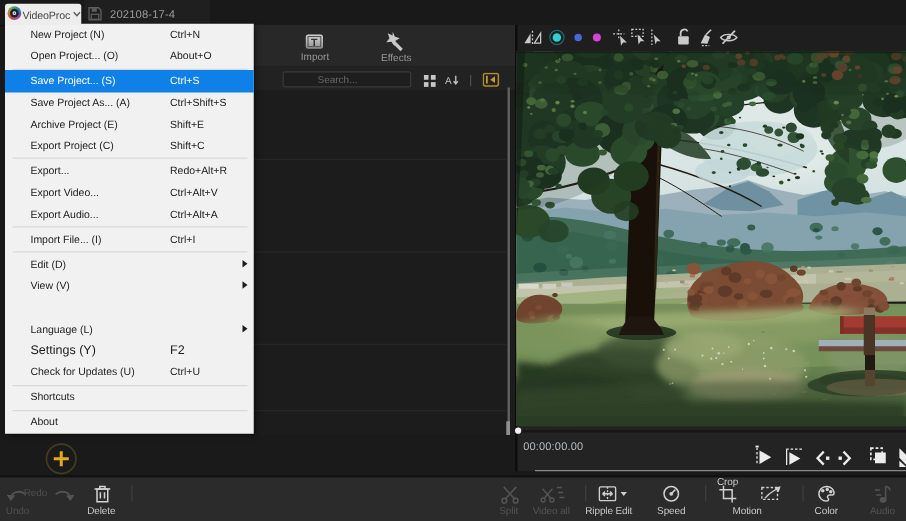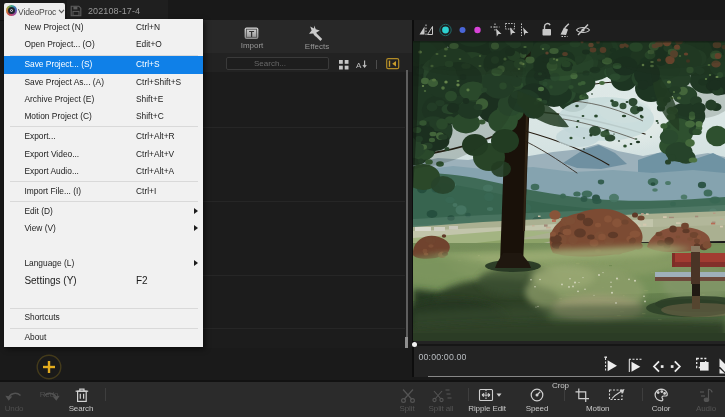--- a/index.html
+++ b/index.html
@@ -892,65 +892,65 @@
  <g stroke="#545454" stroke-width="1.2">
   <line x1="708.5" y1="7" x2="708.5" y2="17.5"></line>
   <path d="M708.5,7 c2.2,0.6 3.4,1.6 3.6,3.4"></path>
   <ellipse cx="706.5" cy="17.8" rx="2.2" ry="1.7" fill="#545454"></ellipse>
   <line x1="700" y1="10" x2="704" y2="10"></line>
   <line x1="701" y1="14" x2="705" y2="14"></line>
  </g>
 </g>
     </svg>
 <div class="abs" style="left:-16px;top:403.5px;width:60px;text-align:center;font-size:8px;color:#4f4f4f;letter-spacing:-0.1px">Undo</div>
-<div class="abs" style="left:19px;top:390px;width:60px;text-align:center;font-size:8px;color:#4f4f4f;letter-spacing:-0.1px">Redo</div>
-<div class="abs" style="left:51px;top:403.5px;width:60px;text-align:center;font-size:8px;color:#c8c8c8;letter-spacing:-0.1px">Search</div>
+<div class="abs" style="left:19px;top:390px;width:60px;text-align:left;font-size:8px;color:#4f4f4f;letter-spacing:-0.1px">Redo</div>
+<div class="abs" style="left:51px;top:403.5px;width:60px;text-align:center;font-size:8px;color:#c8c8c8;letter-spacing:-0.1px">Delete</div>
 <div class="abs" style="left:377px;top:403.5px;width:60px;text-align:center;font-size:8px;color:#545454;letter-spacing:-0.1px">Split</div>
-<div class="abs" style="left:411px;top:403.5px;width:60px;text-align:center;font-size:8px;color:#545454;letter-spacing:-0.1px">Split all</div>
+<div class="abs" style="left:411px;top:403.5px;width:60px;text-align:center;font-size:8px;color:#545454;letter-spacing:-0.1px">Video all</div>
 <div class="abs" style="left:457px;top:403.5px;width:60px;text-align:center;font-size:8px;color:#c8c8c8;letter-spacing:-0.1px">Ripple Edit</div>
 <div class="abs" style="left:507px;top:403.5px;width:60px;text-align:center;font-size:8px;color:#c8c8c8;letter-spacing:-0.1px">Speed</div>
-<div class="abs" style="left:552px;top:381px;width:60px;font-size:8px;color:#c8c8c8;letter-spacing:-0.1px">Crop</div>
+<div class="abs" style="left:552px;top:381px;width:60px;text-align:center;font-size:8px;color:#c8c8c8;letter-spacing:-0.1px">Crop</div>
 <div class="abs" style="left:586px;top:403.5px;width:60px;text-align:left;font-size:8px;color:#c8c8c8;letter-spacing:-0.1px">Motion</div>
 <div class="abs" style="left:631px;top:403.5px;width:60px;text-align:center;font-size:8px;color:#c8c8c8;letter-spacing:-0.1px">Color</div>
 <div class="abs" style="left:676px;top:403.5px;width:60px;text-align:center;font-size:8px;color:#545454;letter-spacing:-0.1px">Audio</div>
 <svg class="abs" style="left:35px;top:352.5px" width="28" height="28" viewBox="0 0 28 28">
 <circle cx="14" cy="14" r="11.8" fill="none" stroke="#443b1b" stroke-width="1.4"></circle>
 <line x1="8" y1="14" x2="20" y2="14" stroke="#e3ac1e" stroke-width="2.4"></line>
 <line x1="14" y1="8" x2="14" y2="20" stroke="#e3ac1e" stroke-width="2.4"></line>
 </svg>
 <div class="abs" style="left:4px;top:19px;width:199px;height:327.6px;background:#f1f1f1;box-shadow:2px 2px 5px rgba(0,0,0,0.55)">
       <div style="position:absolute;left:0;top:0.0px;width:199px;height:17.3px;color:#1c1c1c;font-size:8.4px;line-height:17.3px">
         <span style="position:absolute;left:20.4px">New Project (N)</span>
         <span style="position:absolute;left:132px">Ctrl+N</span>
       </div>
       <div style="position:absolute;left:0;top:17.3px;width:199px;height:17.3px;color:#1c1c1c;font-size:8.4px;line-height:17.3px">
         <span style="position:absolute;left:20.4px">Open Project... (O)</span>
-        <span style="position:absolute;left:132px">Edit+O</span>
+        <span style="position:absolute;left:132px">About+O</span>
       </div>
       <div style="position:absolute;left:6px;top:35.5px;width:188px;height:1px;background:#d9d9d9"></div>
       <div style="position:absolute;left:0;top:37.3px;width:199px;height:17.3px;background:#0f80e8;color:#fff;font-size:8.4px;line-height:17.3px">
         <span style="position:absolute;left:20.4px">Save Project... (S)</span>
         <span style="position:absolute;left:132px">Ctrl+S</span>
       </div>
       <div style="position:absolute;left:0;top:54.6px;width:199px;height:17.3px;color:#1c1c1c;font-size:8.4px;line-height:17.3px">
         <span style="position:absolute;left:20.4px">Save Project As... (A)</span>
         <span style="position:absolute;left:132px">Ctrl+Shift+S</span>
       </div>
       <div style="position:absolute;left:0;top:71.9px;width:199px;height:17.3px;color:#1c1c1c;font-size:8.4px;line-height:17.3px">
         <span style="position:absolute;left:20.4px">Archive Project (E)</span>
         <span style="position:absolute;left:132px">Shift+E</span>
       </div>
       <div style="position:absolute;left:0;top:89.2px;width:199px;height:17.3px;color:#1c1c1c;font-size:8.4px;line-height:17.3px">
-        <span style="position:absolute;left:20.4px">Motion Project (C)</span>
+        <span style="position:absolute;left:20.4px">Export Project (C)</span>
         <span style="position:absolute;left:132px">Shift+C</span>
       </div>
       <div style="position:absolute;left:6px;top:107.4px;width:188px;height:1px;background:#d9d9d9"></div>
       <div style="position:absolute;left:0;top:109.2px;width:199px;height:17.3px;color:#1c1c1c;font-size:8.4px;line-height:17.3px">
         <span style="position:absolute;left:20.4px">Export...</span>
-        <span style="position:absolute;left:132px">Ctrl+Alt+R</span>
+        <span style="position:absolute;left:132px">Redo+Alt+R</span>
       </div>
       <div style="position:absolute;left:0;top:126.5px;width:199px;height:17.3px;color:#1c1c1c;font-size:8.4px;line-height:17.3px">
         <span style="position:absolute;left:20.4px">Export Video...</span>
         <span style="position:absolute;left:132px">Ctrl+Alt+V</span>
       </div>
       <div style="position:absolute;left:0;top:143.8px;width:199px;height:17.3px;color:#1c1c1c;font-size:8.4px;line-height:17.3px">
         <span style="position:absolute;left:20.4px">Export Audio...</span>
         <span style="position:absolute;left:132px">Ctrl+Alt+A</span>
       </div>
       <div style="position:absolute;left:6px;top:162.0px;width:188px;height:1px;background:#d9d9d9"></div>
@@ -967,20 +967,24 @@
         <span style="position:absolute;left:20.4px">View (V)</span>
         <span style="position:absolute;left:189.5px;top:5.2px;width:0;height:0;border-top:3.5px solid transparent;border-bottom:3.5px solid transparent;border-left:4.5px solid #1c1c1c"></span>
       </div>
       <div style="position:absolute;left:0;top:235.7px;width:199px;height:17.3px;color:#1c1c1c;font-size:8.4px;line-height:17.3px">
         <span style="position:absolute;left:20.4px">Language (L)</span>
         <span style="position:absolute;left:189.5px;top:5.2px;width:0;height:0;border-top:3.5px solid transparent;border-bottom:3.5px solid transparent;border-left:4.5px solid #1c1c1c"></span>
       </div>
       <div style="position:absolute;left:0;top:253.0px;width:199px;height:17.3px;color:#1c1c1c;font-size:10px;line-height:17.3px">
         <span style="position:absolute;left:20.4px">Settings (Y)</span>
         <span style="position:absolute;left:132px">F2</span>
+      </div>
+      <div style="position:absolute;left:0;top:270.3px;width:199px;height:17.3px;color:#1c1c1c;font-size:8.4px;line-height:17.3px">
+        <span style="position:absolute;left:20.4px">Check for Updates (U)</span>
+        <span style="position:absolute;left:132px">Ctrl+U</span>
       </div>
       <div style="position:absolute;left:6px;top:288.5px;width:188px;height:1px;background:#d9d9d9"></div>
       <div style="position:absolute;left:0;top:290.3px;width:199px;height:17.3px;color:#1c1c1c;font-size:8.4px;line-height:17.3px">
         <span style="position:absolute;left:20.4px">Shortcuts</span>
       </div>
       <div style="position:absolute;left:6px;top:308.5px;width:188px;height:1px;background:#d9d9d9"></div>
       <div style="position:absolute;left:0;top:310.3px;width:199px;height:17.3px;color:#1c1c1c;font-size:8.4px;line-height:17.3px">
         <span style="position:absolute;left:20.4px">About</span>
       </div>
     </div>

